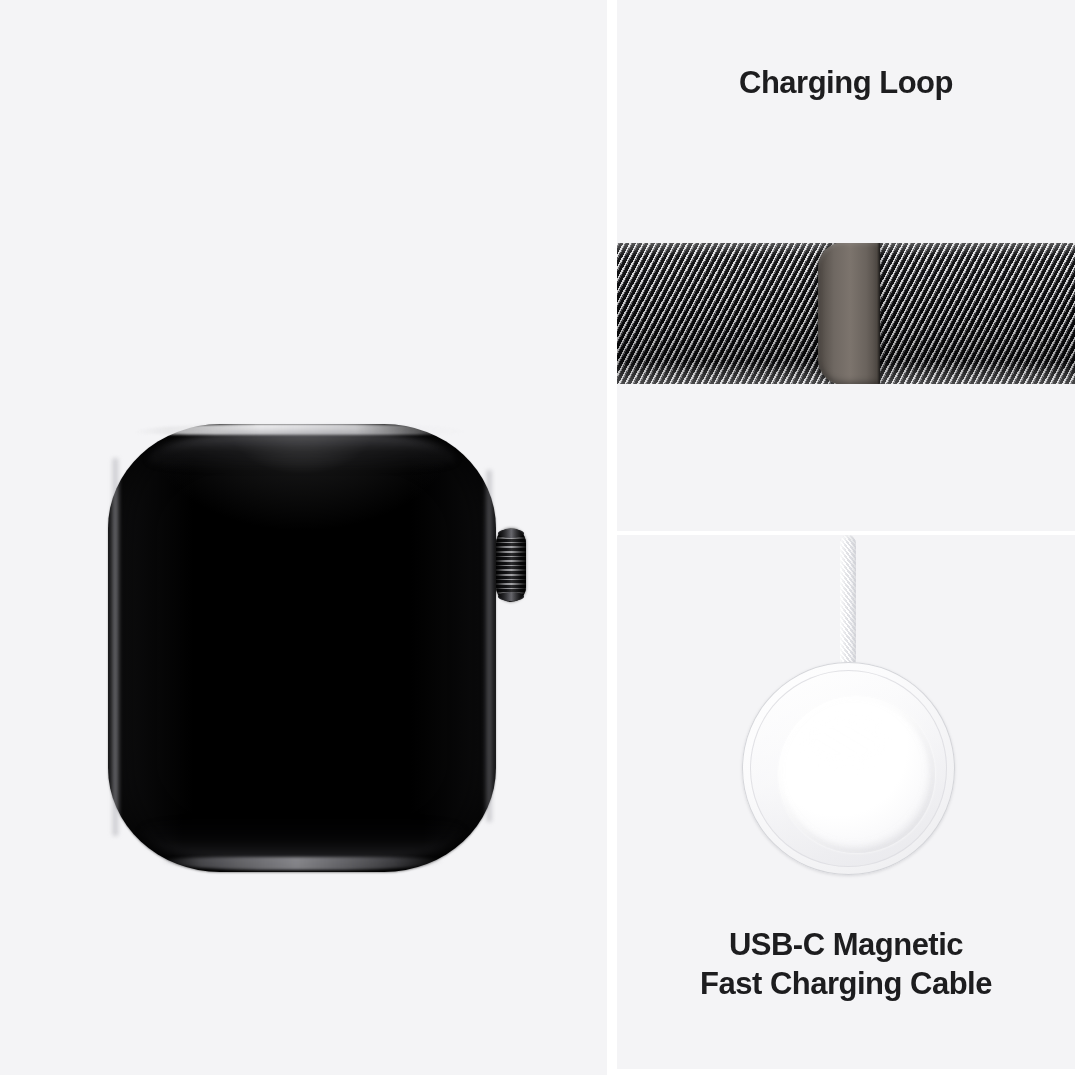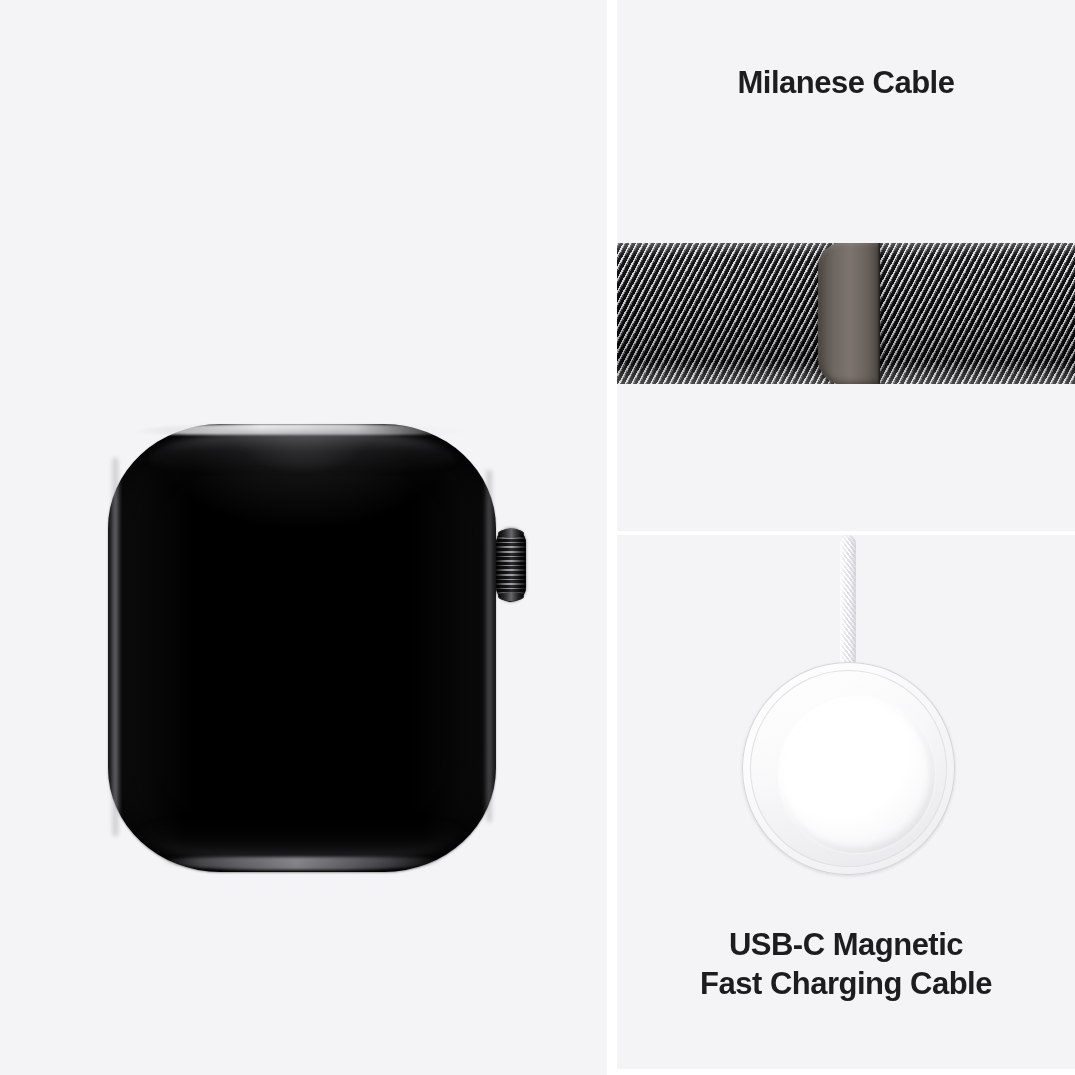--- a/index.html
+++ b/index.html
@@ -360,21 +360,21 @@
       <div id="digital-crown">
         <div id="crown-cap-top"></div>
         <div id="crown-cap-bottom"></div>
         <div id="crown-shade"></div>
       </div>
     </div>
   </div>
 
   <div class="panel" id="panel-band">
 
-    <div class="caption" id="caption-band" style="position:absolute; left:0; top:64px; width:458px;">Milanese Cable</div>
+    <div class="caption" id="caption-band" style="position:absolute; left:0; top:64px; width:458px;">Charging Loop</div>
 
     <div id="band-wrap">
       <div id="band-weave"></div>
       <div id="band-shade"></div>
       <div id="band-clasp">
         <div id="band-clasp-edge"></div>
       </div>
     </div>
   </div>
 

